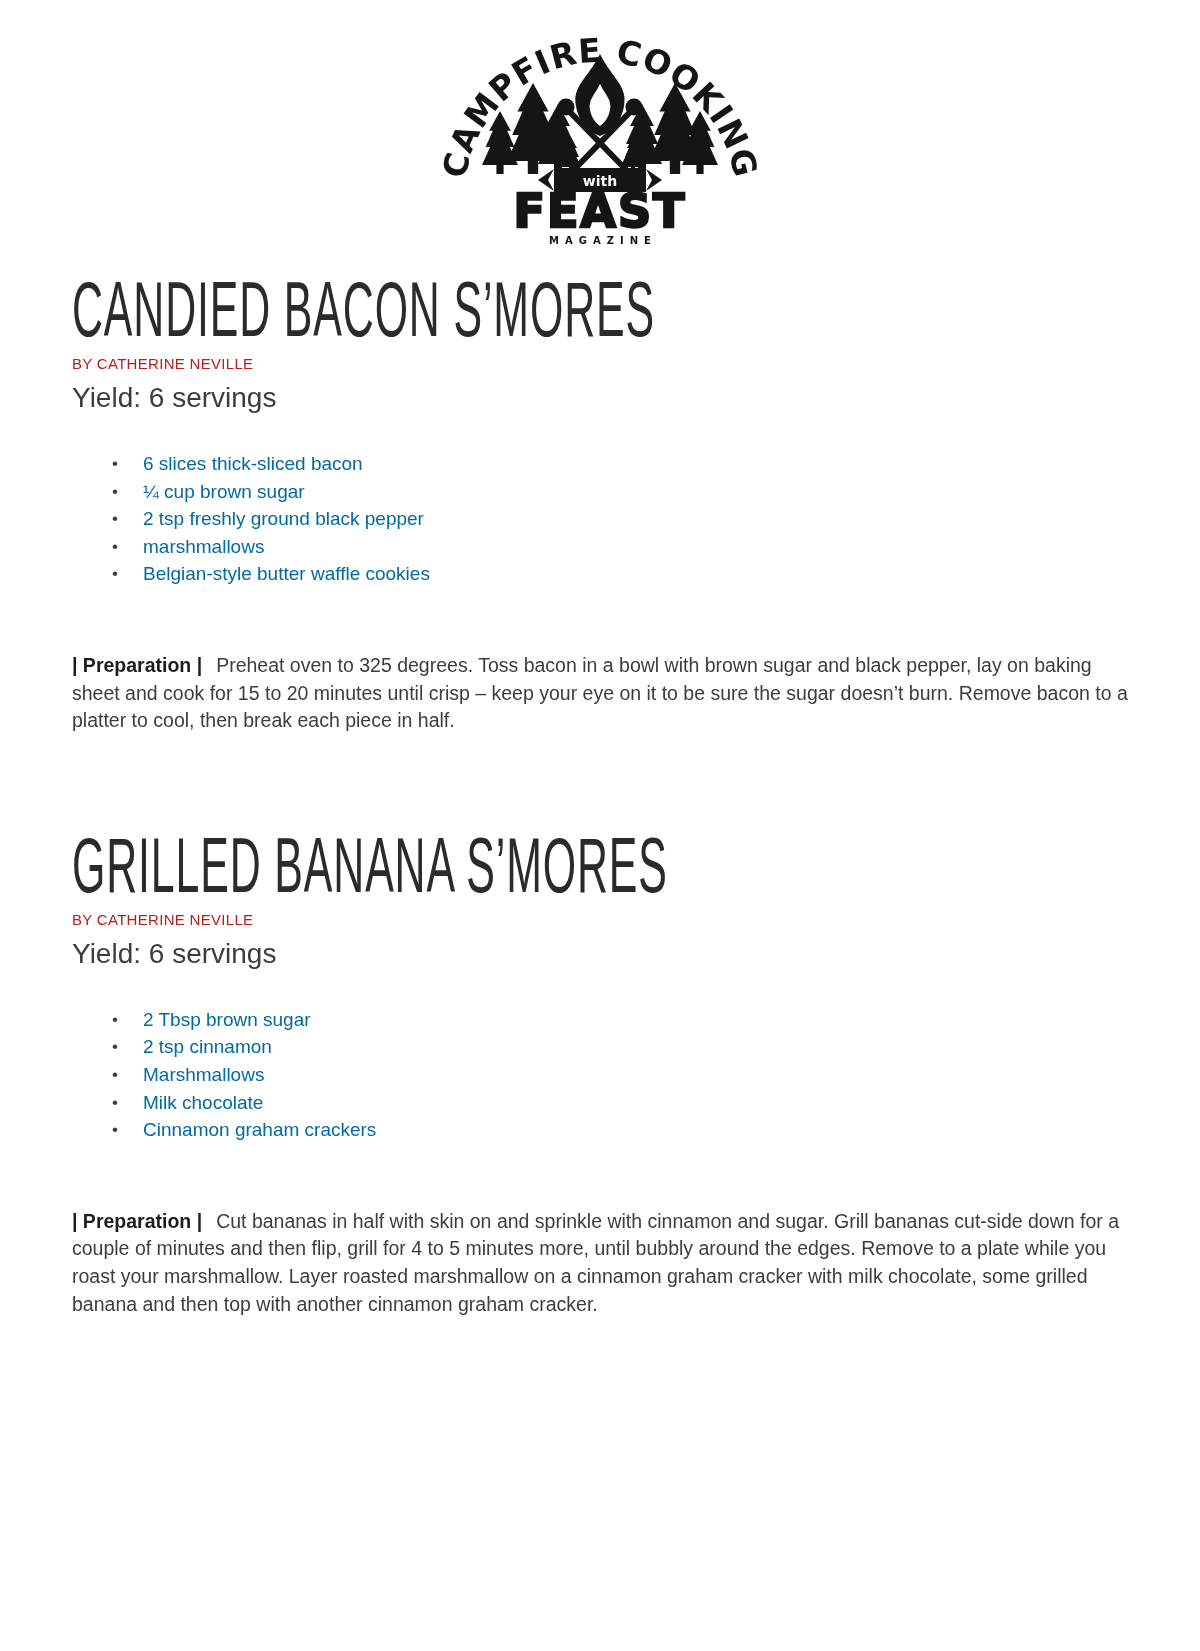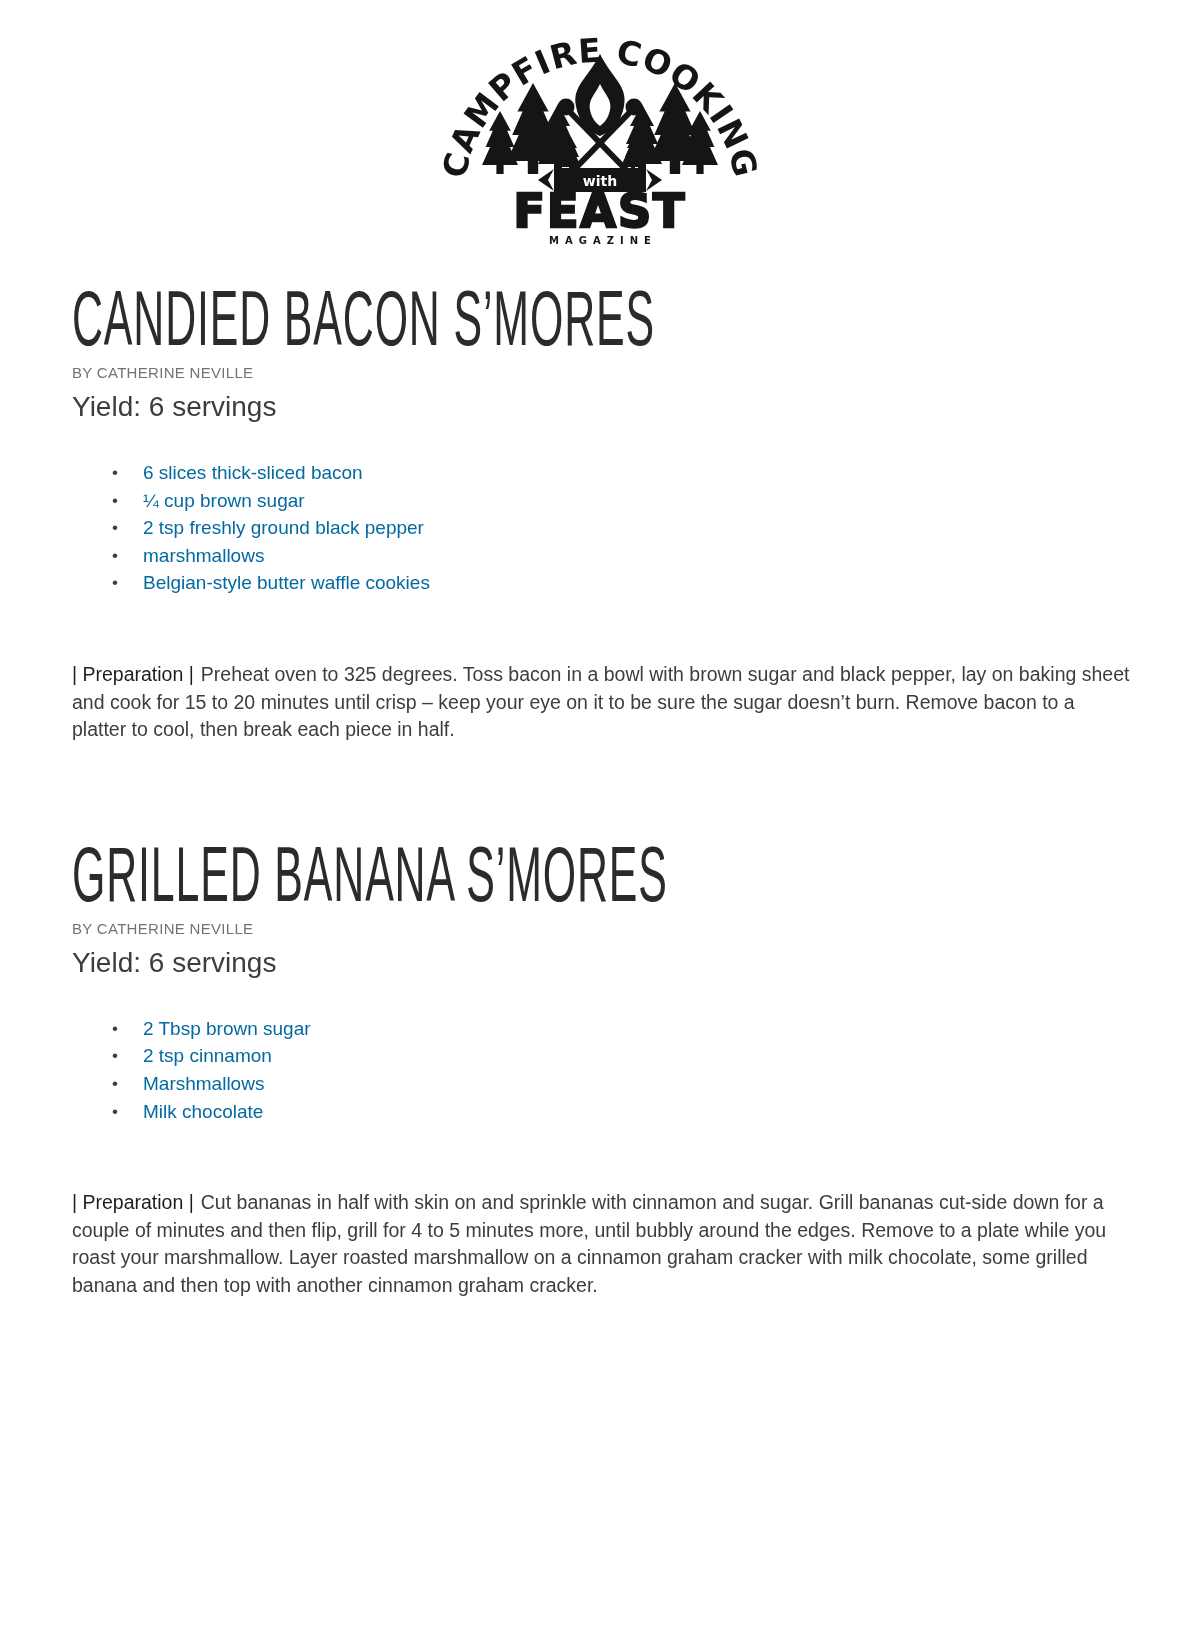--- a/index.html
+++ b/index.html
@@ -37,29 +37,29 @@
     font-weight: 400;
     color: #2b2b2b;
     white-space: nowrap;
   }
   h1.recipe-title .title-inner {
     display: inline-block;
     transform: scaleX(0.55);
     transform-origin: 0 50%;
     letter-spacing: 0.02em;
   }
-  .recipe-1 h1.recipe-title { margin-top: 28px; }
+  .recipe-1 h1.recipe-title { margin-top: 19px; }
   .recipe-2 h1.recipe-title { margin-top: 90px; }
 
   .byline {
     margin-top: 6px;
     font-size: 15px;
     line-height: 18px;
     letter-spacing: 0.3px;
-    color: #737373;
+    color: #b91c1c;
   }
 
   .yield {
     margin-top: 12px;
     font-size: 28px;
     line-height: 26px;
     color: #3d3d3d;
   }
 
   ul.ingredients {
@@ -86,23 +86,23 @@
   p.prep {
     margin: 0;
     font-size: 19.5px;
     line-height: 27.6px;
     color: #3d3d3d;
     max-width: 1060px;
   }
   p.prep-first { margin-top: 64px; }
   p.prep-extra { margin-top: 26px; }
   .prep-label {
-    font-weight: normal;
+    font-weight: bold;
     color: #1d1d1d;
-    margin-right: 7px;
+    margin-right: 14px;
   }
 </style>
 </head>
 <body>
 
 <header class="logo-wrap">
   <svg class="logo-svg" width="330" height="238" viewBox="0 0 330 238" xmlns="http://www.w3.org/2000/svg" xmlns:xlink="http://www.w3.org/1999/xlink">
     <defs>
       <path id="arcpath" d="M 29,186 A 136,136 0 0 1 301,186" fill="none"></path>
       <g id="pine">
@@ -177,20 +177,21 @@
       <span class="title-inner">GRILLED BANANA S’MORES</span>
     </h1>
     <div class="byline">BY CATHERINE NEVILLE</div>
     <div class="yield">Yield: 6 servings</div>
 
     <ul class="ingredients">
         <li>2 Tbsp brown sugar</li>
         <li>2 tsp cinnamon</li>
         <li>Marshmallows</li>
         <li>Milk chocolate</li>
+        <li>Cinnamon graham crackers</li>
       </ul>
 
     <p class="prep prep-first">
       <strong class="prep-label">| Preparation |</strong><span>Cut bananas in half with skin on and sprinkle with cinnamon and sugar. Grill bananas cut-side down for a couple of minutes and then flip, grill for 4 to 5 minutes more, until bubbly around the edges. Remove to a plate while you roast your marshmallow. Layer roasted marshmallow on a cinnamon graham cracker with milk chocolate, some grilled banana and then top with another cinnamon graham cracker.</span>
     </p>
   </section>
 
 </main>
 
 </body></html>

